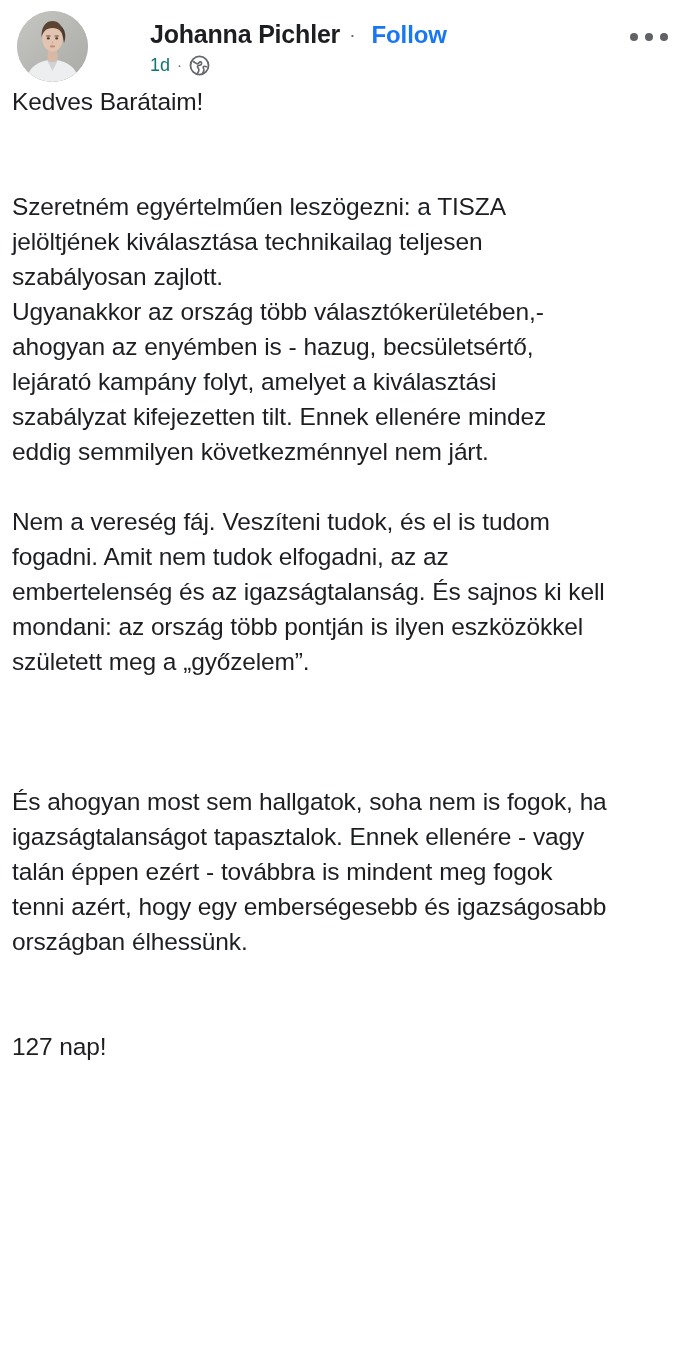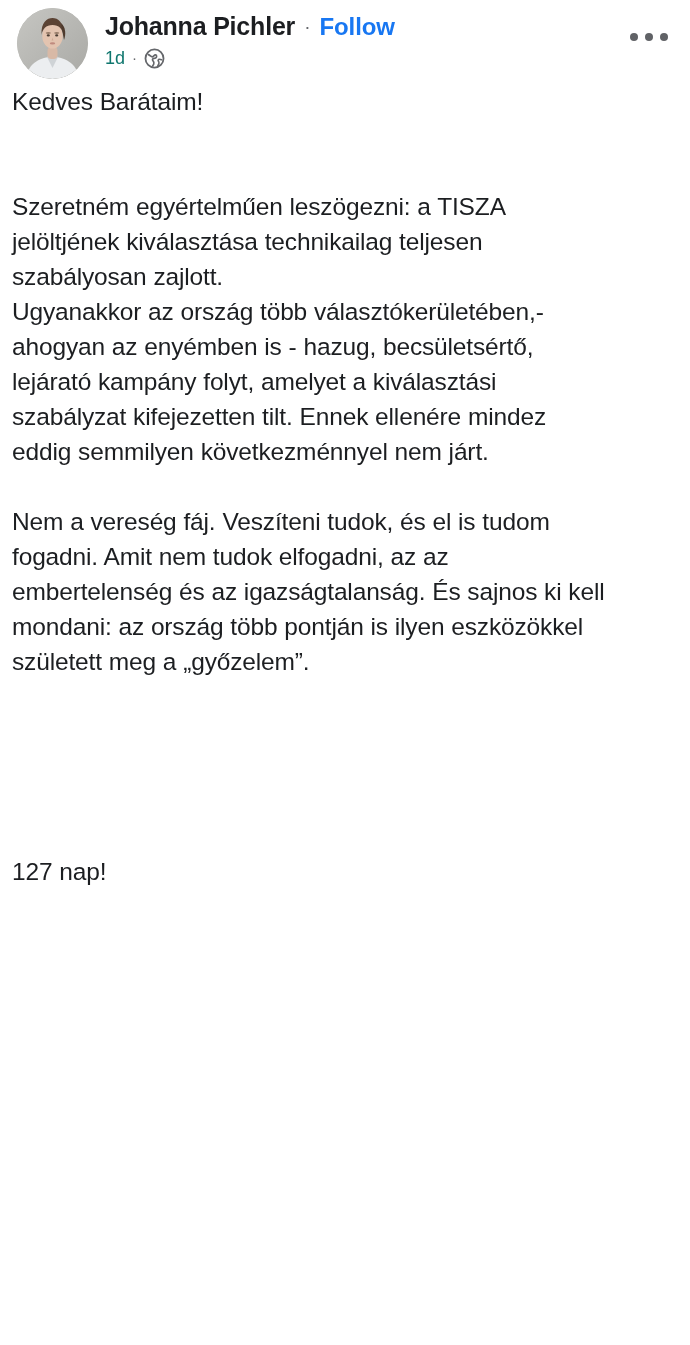--- a/index.html
+++ b/index.html
@@ -17,25 +17,26 @@
 
   .post {
     width: 690px;
     background: #ffffff;
     position: relative;
   }
 
   
   .post-header {
     display: flex;
-    align-items: flex-start;
+    align-items: center;
     padding: 8px 14px 0 17px;
     height: 84px;
     box-sizing: border-box;
     position: relative;
+    gap: 45px;
   }
 
   .avatar {
     width: 71px;
     height: 71px;
     border-radius: 50%;
     flex: 0 0 71px;
     overflow: hidden;
     position: relative;
     background: #b9b9b4;
@@ -68,20 +69,21 @@
     margin: 0 9px;
     position: relative;
     top: -2px;
   }
   .follow-link {
     font-size: 24px;
     font-weight: bold;
     color: #1877f2;
     cursor: pointer;
     letter-spacing: -0.1px;
+    margin-left: 7px;
   }
 
   .meta-row {
     display: flex;
     align-items: center;
     margin-top: 7px;
     color: #65676b;
     font-size: 18px;
   }
   .timestamp { color: #0f766e; font-size: 18px; }
@@ -242,20 +244,25 @@
 fogadni. Amit nem tudok elfogadni, az az
 embertelenség és az igazságtalanság. És sajnos ki kell
 mondani: az ország több pontján is ilyen eszközökkel
 született meg a „győzelem”.</p>
     <div class="blank-line"></div>
 
     <div class="blank-line"></div>
 
     <div class="blank-line"></div>
 
+    <p>És ahogyan most sem hallgatok, soha nem is fogok, ha
+igazságtalanságot tapasztalok. Ennek ellenére - vagy
+talán éppen ezért - továbbra is mindent meg fogok
+tenni azért, hogy egy emberségesebb és igazságosabb
+országban élhessünk.</p>
     <div class="blank-line"></div>
 
     <div class="blank-line"></div>
 
     <p>127 nap!</p>
   </div>
 
 </div>
 
 </body></html>

